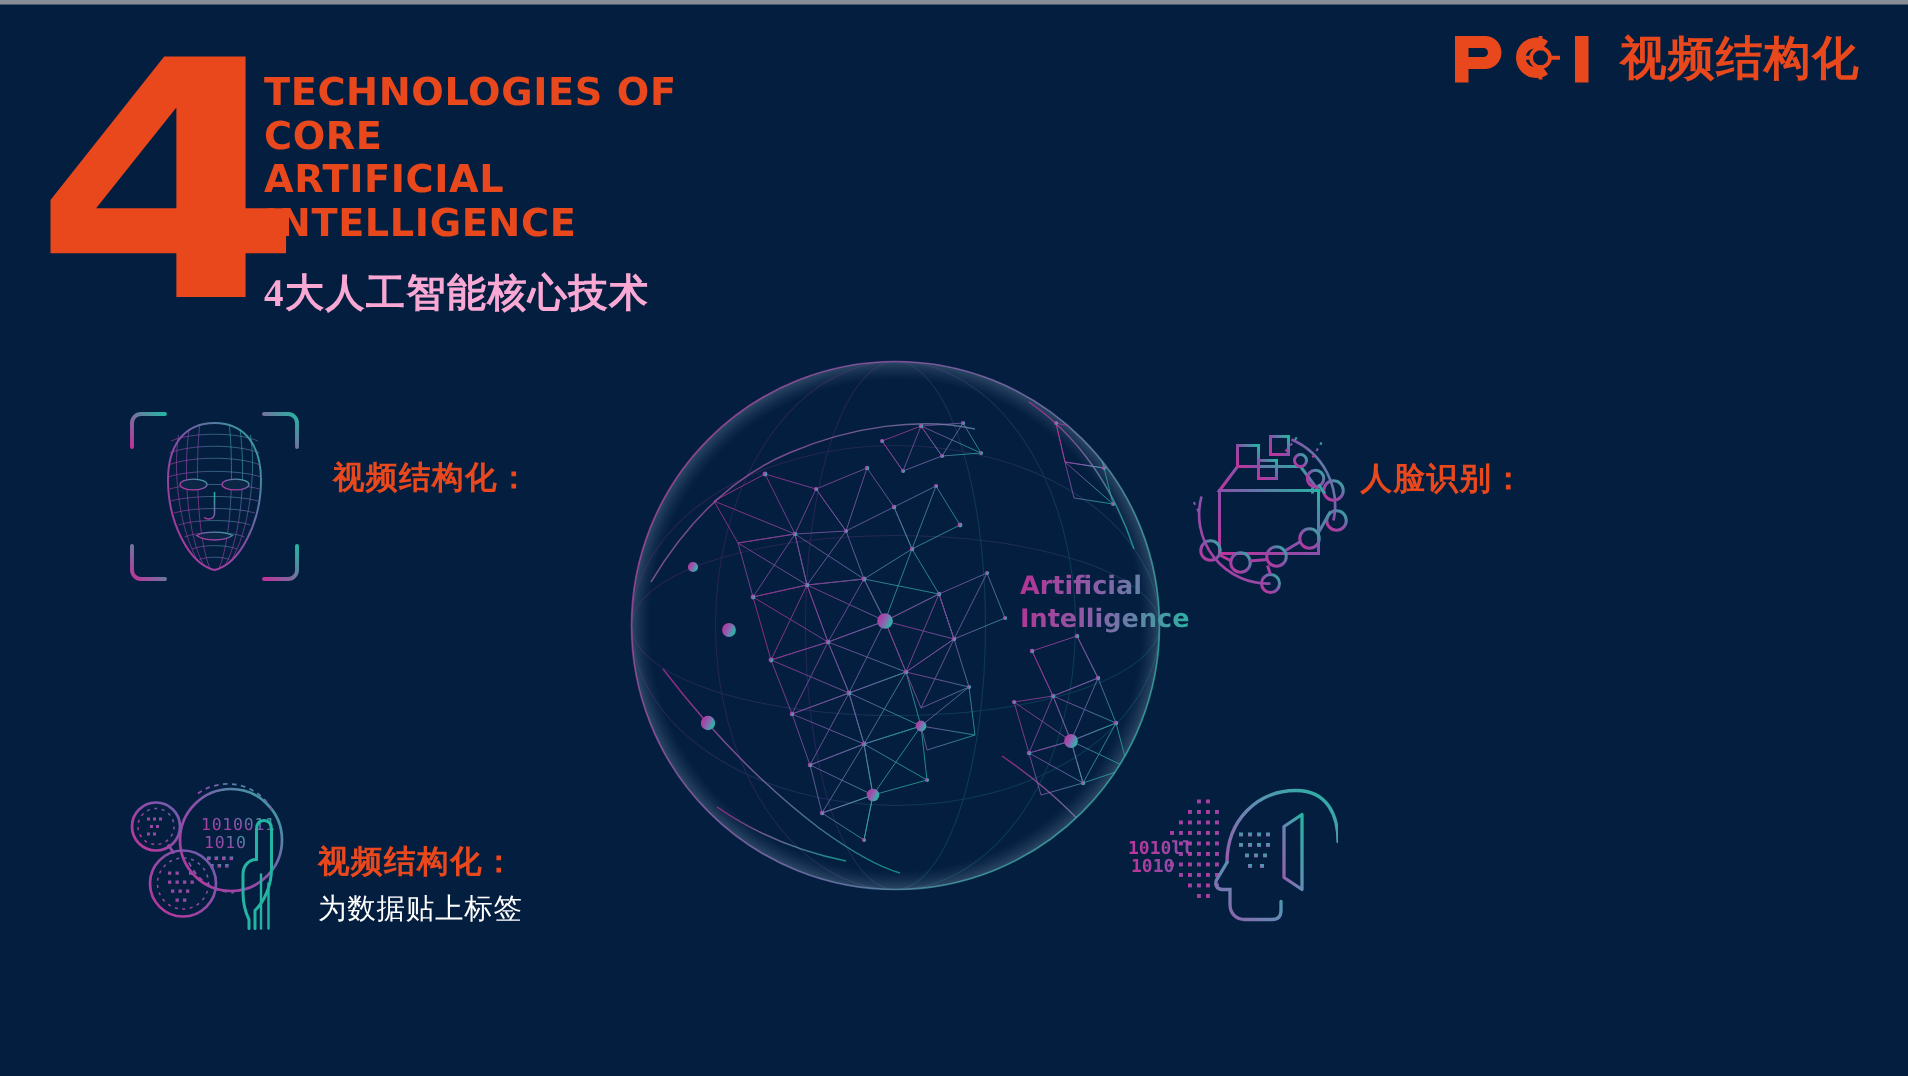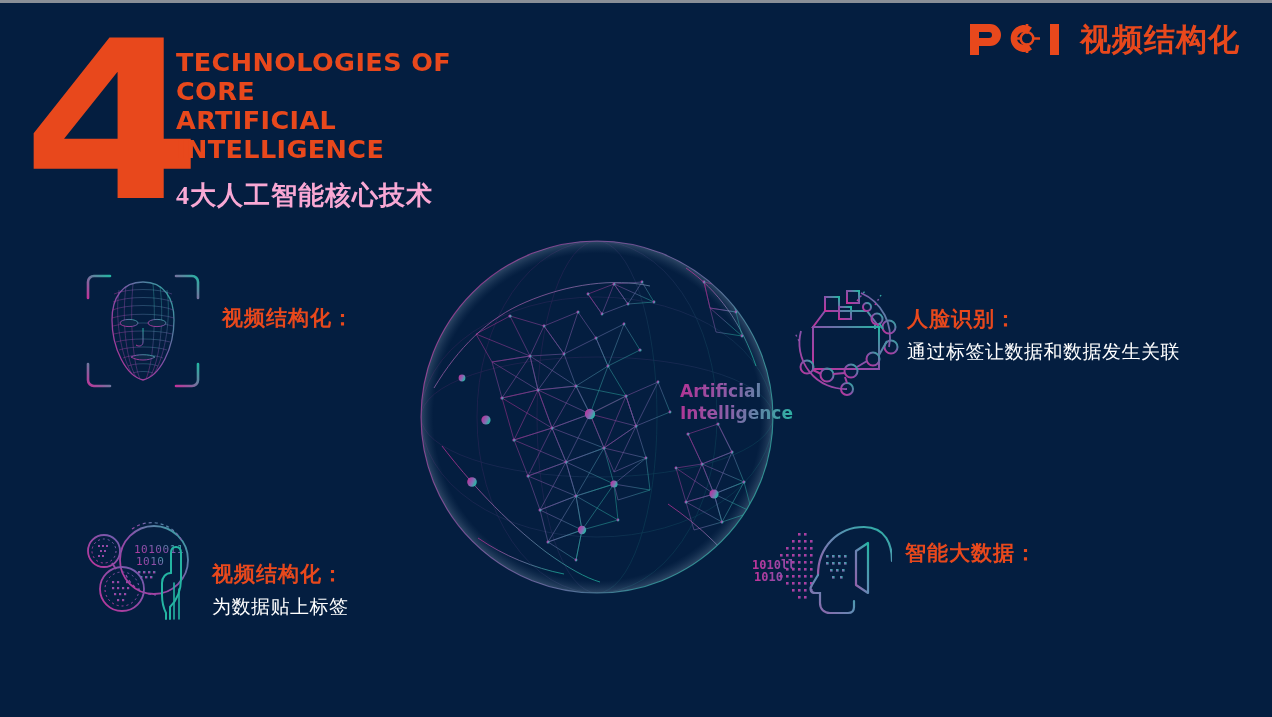--- a/index.html
+++ b/index.html
@@ -406,21 +406,20 @@
           <g stroke-width="1.4" stroke-dasharray="2 3">
             <path d="M62 16 L70 6"></path>
               <path d="M80 20 L86 10"></path>
               <path d="M4 56 L0 48"></path>
           </g>
         </g>
       </svg>
     </div>
     <div class="txt">
       <div class="title">人脸识别：</div>
-      <div class="desc">通过标签让数据和数据发生关联</div>
     </div>
   </div>
 
   <div class="feature" id="f-video">
     <div class="icon-wrap">
       <svg width="120" height="108" viewBox="0 0 120 108">
         <defs>
           <linearGradient id="gVid" x1="0" y1="1" x2="1" y2="0">
             <stop offset="0" stop-color="#c0339a"></stop>
             <stop offset="0.5" stop-color="#8a50aa"></stop>
@@ -596,17 +595,16 @@
           <path d="M104 36 L116 28 V78 L104 70 Z"></path>
         </g>
         <g stroke="url(#gBD)" stroke-width="3.4" stroke-linecap="butt">
           <path d="M124 28 V78"></path>
           <path d="M132 28 V78"></path>
           <path d="M140 28 V78"></path>
         </g>
       </svg>
     </div>
     <div class="txt">
-      <div class="title">智能大数据：</div>
     </div>
   </div>
 
 </div>
 
 </body></html>

